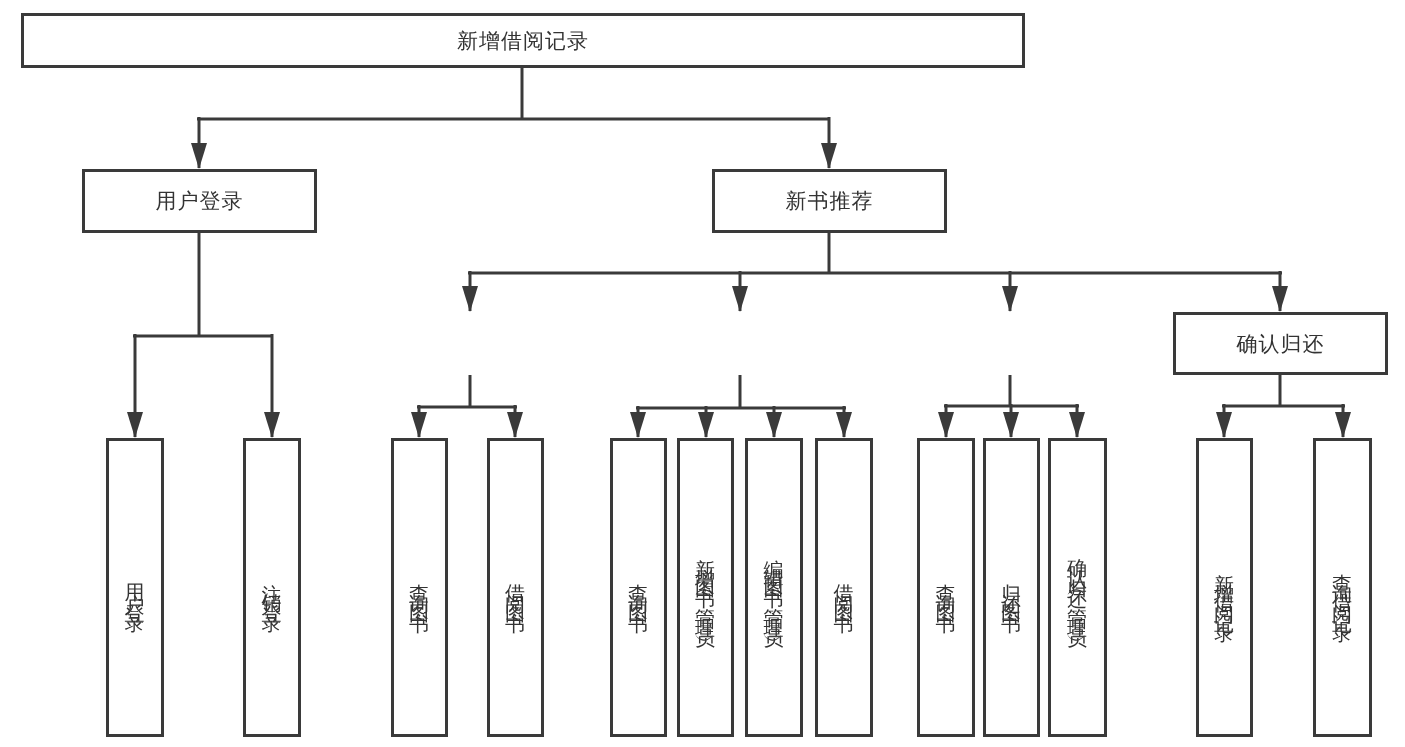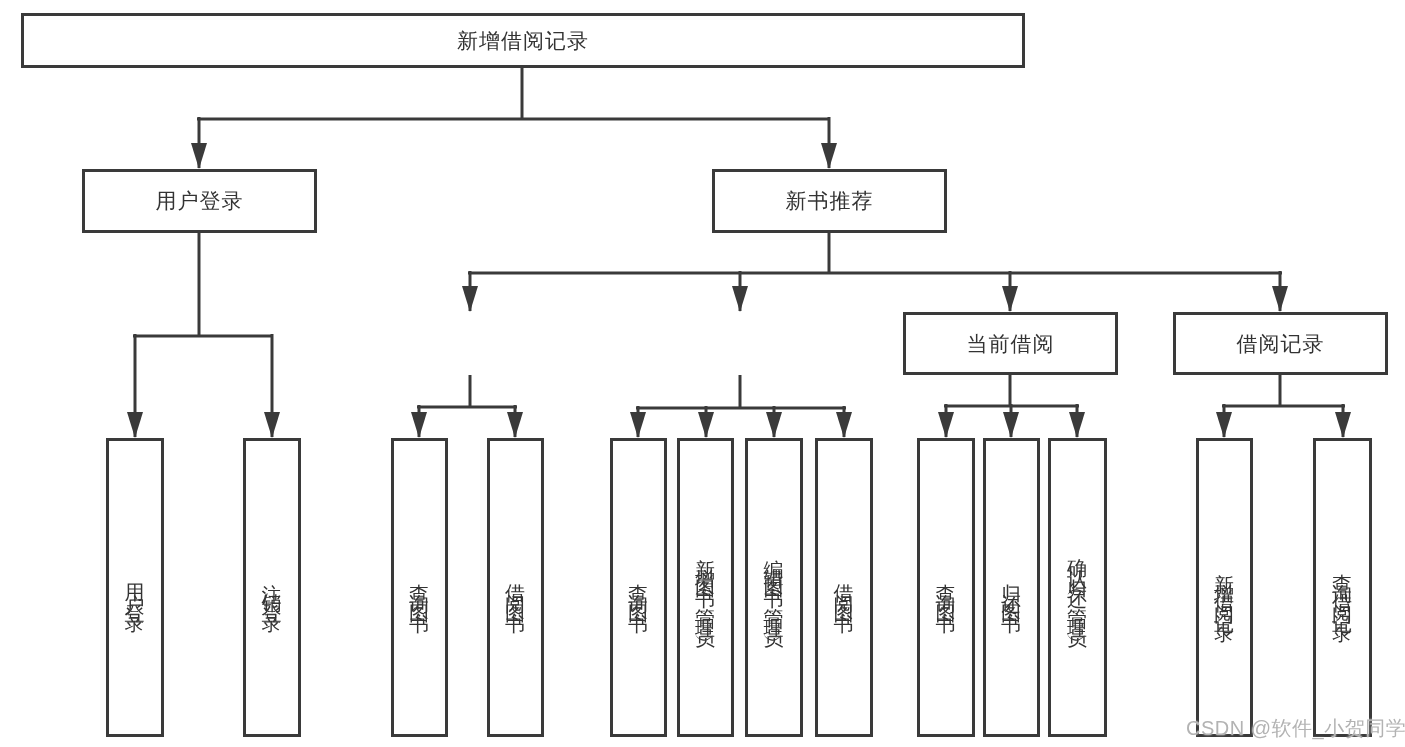--- a/index.html
+++ b/index.html
@@ -119,36 +119,34 @@
       <line x1="1224" y1="404" x2="1224" y2="437" marker-end="url(#arr)"></line>
       <line x1="1343" y1="404" x2="1343" y2="437" marker-end="url(#arr)"></line>
     </g>
   </svg>
 
   <div class="node" style="left:21px;top:13px;width:1004px;height:55px">新增借阅记录</div>
 
   <div class="node l2" style="left:82px">用户登录</div>
   <div class="node l2" style="left:712px">新书推荐</div>
 
-  <div class="node l3" style="left:903px">当前借阅</div>
-  <div class="node l3" style="left:1173px">借阅记录</div>
+  <div class="node l3" style="left:1173px">确认归还</div>
 
   <div class="node v" style="left:106px;width:58px">用户登录</div>
   <div class="node v" style="left:243px;width:58px">注销登录</div>
 
   <div class="node v" style="left:391px;width:57px">查询图书</div>
   <div class="node v" style="left:487px;width:57px">借阅图书</div>
 
   <div class="node v" style="left:610px;width:57px">查询图书</div>
   <div class="node v" style="left:677px;width:57px">新增图书（管理员）</div>
   <div class="node v" style="left:745px;width:58px">编辑图书（管理员）</div>
   <div class="node v" style="left:815px;width:58px">借阅图书</div>
 
   <div class="node v" style="left:917px;width:58px">查询图书</div>
   <div class="node v" style="left:983px;width:57px">归还图书</div>
   <div class="node v" style="left:1048px;width:59px">确认归还（管理员）</div>
 
   <div class="node v" style="left:1196px;width:57px">新增借阅记录</div>
   <div class="node v" style="left:1313px;width:59px">查询借阅记录</div>
 
-  <div id="watermark">CSDN @软件_小贺同学</div>
 
 </div>
 
 </body></html>

